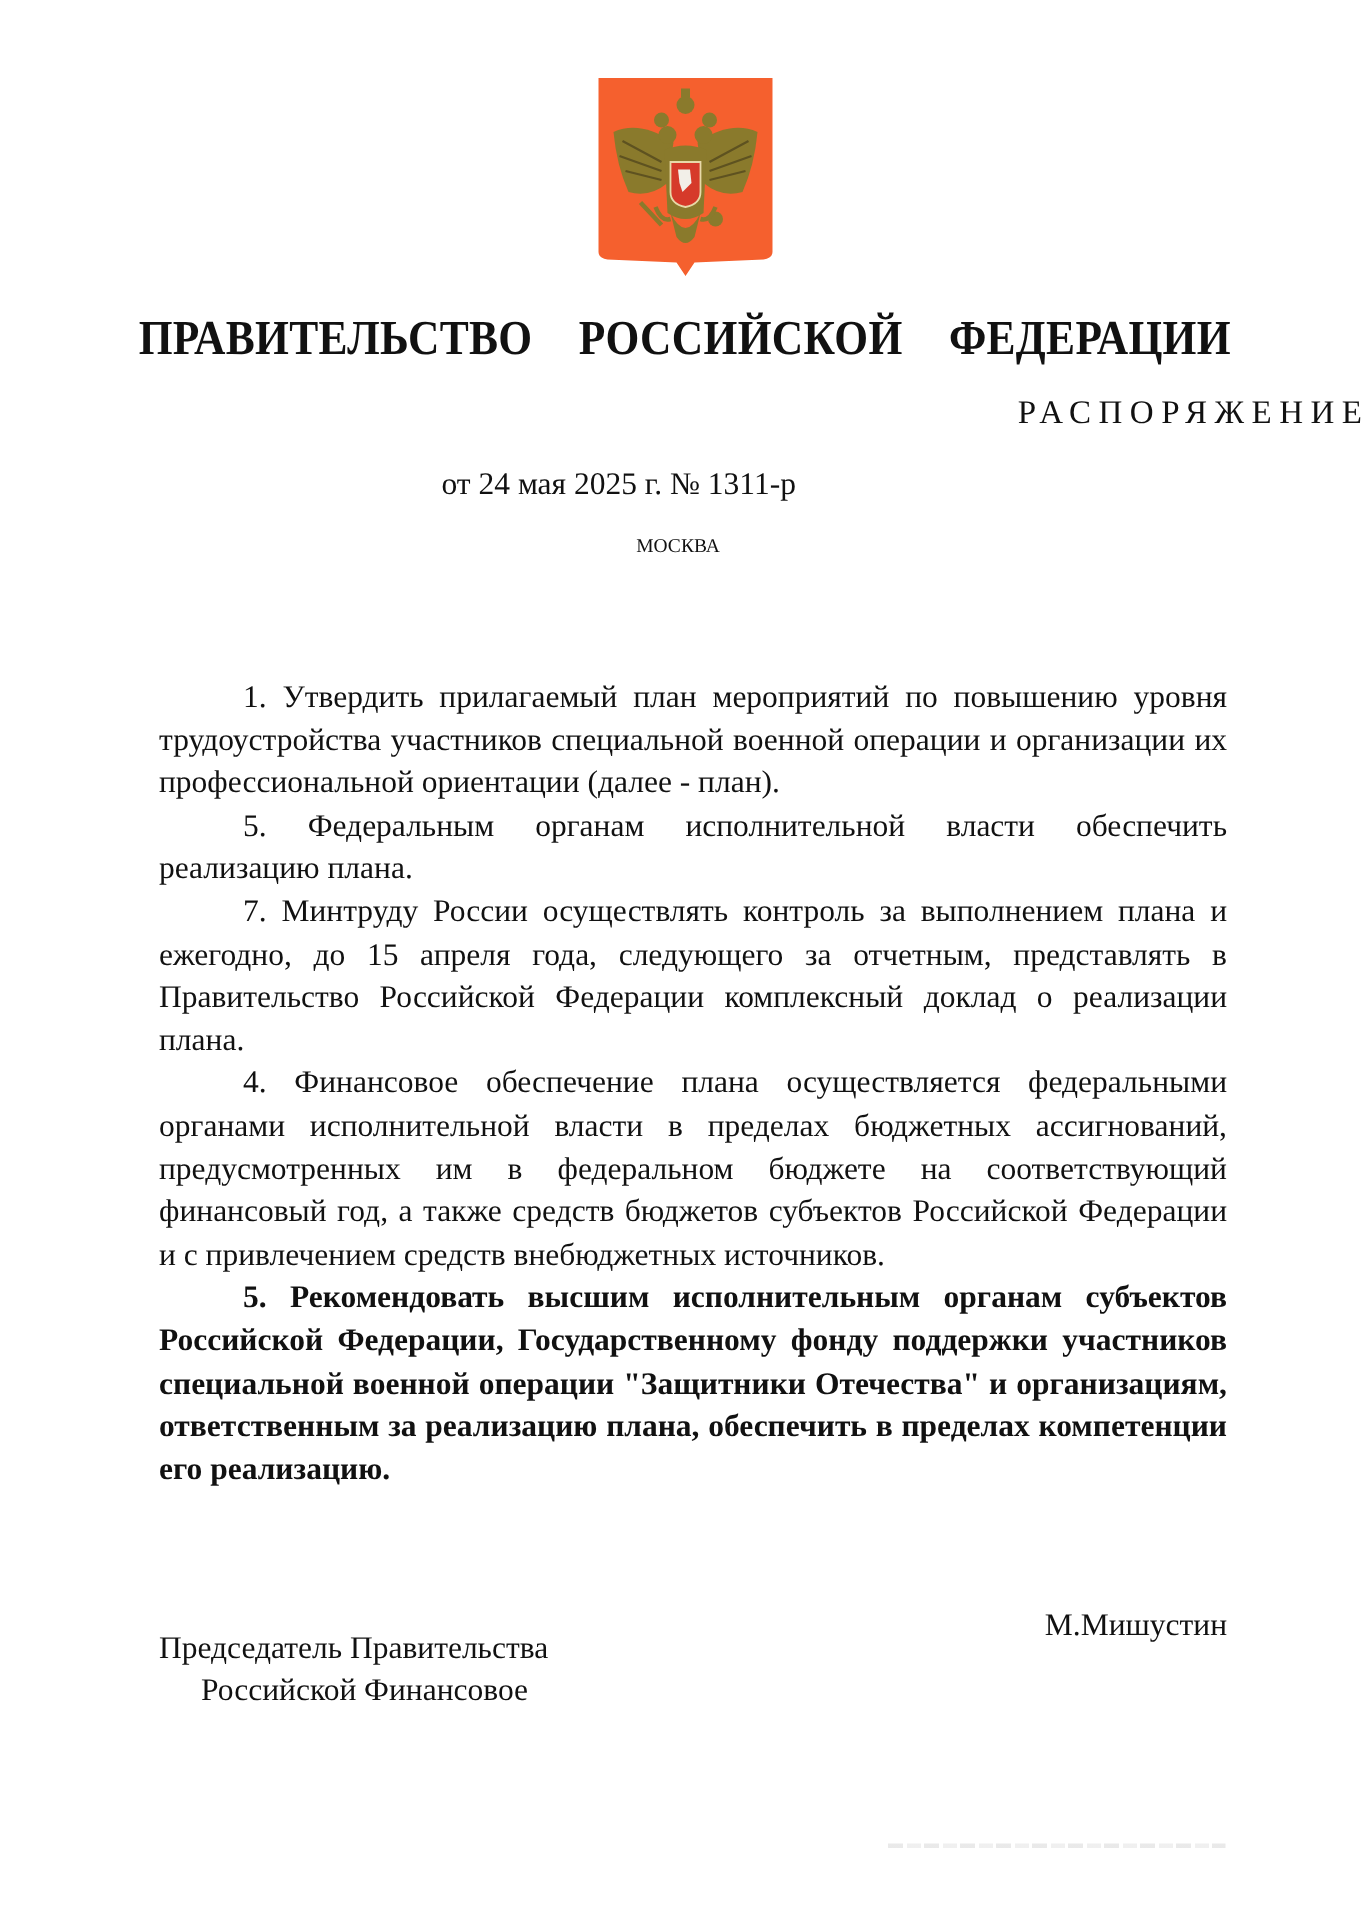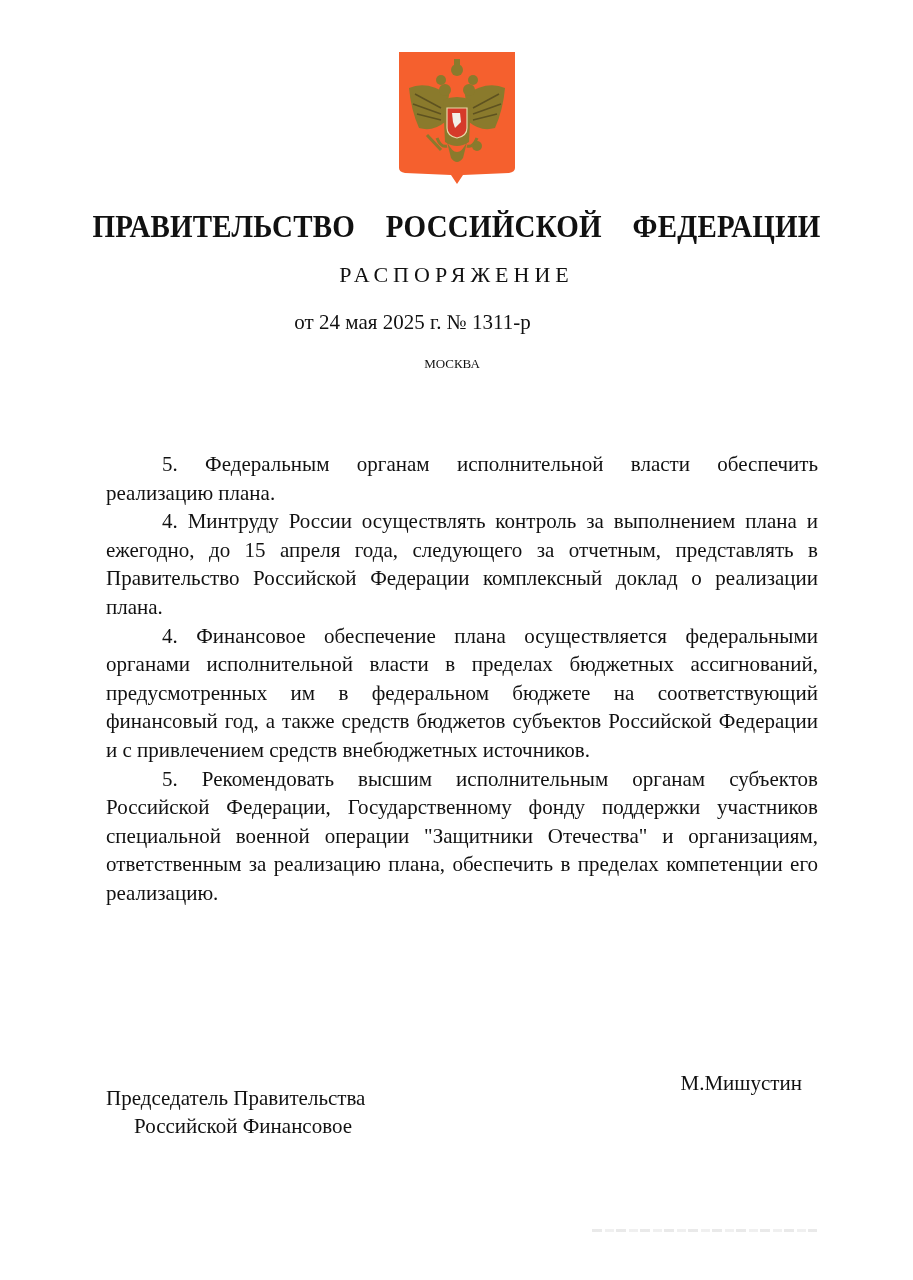--- a/index.html
+++ b/index.html
@@ -33,21 +33,21 @@
       letter-spacing: 0.2px;
       word-spacing: 8px;
       transform: scaleY(1.12);
       transform-origin: center top;
     }
     .doc-type {
       position: absolute;
       left: 0;
       width: 913px;
       top: 262px;
-      text-align: center;
+      text-align: right;
       font-size: 22px;
       letter-spacing: 5px;
     }
     .doc-date {
       position: absolute;
       left: 0;
       width: 825px;
       top: 310px;
       text-align: center;
       font-size: 21px;
@@ -78,21 +78,21 @@
       left: 106px;
       width: 712px;
       top: 1041px;
       font-size: 21px;
       line-height: 28px;
     }
     .sig-left-1 { display: block; margin-top: 43px; }
     .sig-left-2 { display: inline-block; padding-left: 28px; }
     .sig-name {
       position: absolute;
-      right: 16px;
+      right: 0;
       top: 28px;
       margin-left: 32px;
     }
     .footer-mark {
       position: absolute;
       left: 592px;
       top: 1229px;
       width: 225px;
       height: 3px;
       background: repeating-linear-gradient(90deg, #e4e4e4 0 10px, #ffffff 10px 13px, #ececec 13px 22px, #ffffff 22px 24px);
@@ -131,24 +131,25 @@
     <path d="M40 88 Q44 98 50 96 M80 88 Q76 98 70 96" stroke="#8a7a2c" stroke-width="3" fill="none"></path>
   </svg>
 </div>
 
 <div class="gov-title" style="white-space:pre;">ПРАВИТЕЛЬСТВО  РОССИЙСКОЙ  ФЕДЕРАЦИИ</div>
 <div class="doc-type">РАСПОРЯЖЕНИЕ</div>
 <div class="doc-date">от 24 мая 2025 г. № 1311-р</div>
 <div class="doc-city">МОСКВА</div>
 
 <div class="body-text">
+  <p class="para">1. Утвердить прилагаемый план мероприятий по повышению уровня трудоустройства участников специальной военной операции и организации их профессиональной ориентации (далее - план).</p>
   <p class="para">5. Федеральным органам исполнительной власти обеспечить реализацию плана.</p>
-  <p class="para">4. Минтруду России осуществлять контроль за выполнением плана и ежегодно, до 15 апреля года, следующего за отчетным, представлять в Правительство Российской Федерации комплексный доклад о реализации плана.</p>
+  <p class="para">7. Минтруду России осуществлять контроль за выполнением плана и ежегодно, до 15 апреля года, следующего за отчетным, представлять в Правительство Российской Федерации комплексный доклад о реализации плана.</p>
   <p class="para">4. Финансовое обеспечение плана осуществляется федеральными органами исполнительной власти в пределах бюджетных ассигнований, предусмотренных им в федеральном бюджете на соответствующий финансовый год, а также средств бюджетов субъектов Российской Федерации и с привлечением средств внебюджетных источников.</p>
-  <p class="para" style="white-space:pre-line;">5. Рекомендовать высшим исполнительным органам субъектов Российской Федерации, Государственному фонду поддержки участников специальной военной операции  "Защитники Отечества" и организациям, ответственным за реализацию плана, обеспечить в пределах компетенции его реализацию.</p>
+  <p class="para" style="white-space:pre-line;font-weight:bold;">5. Рекомендовать высшим исполнительным органам субъектов Российской Федерации, Государственному фонду поддержки участников специальной военной операции  "Защитники Отечества" и организациям, ответственным за реализацию плана, обеспечить в пределах компетенции его реализацию.</p>
 </div>
 
 <div class="signature">
   <span class="sig-left-1">Председатель Правительства</span>
   <span class="sig-left-2">Российской Финансовое</span>
   <span class="sig-name">М.Мишустин</span>
 </div>
 
 <div class="footer-mark"></div>
 

